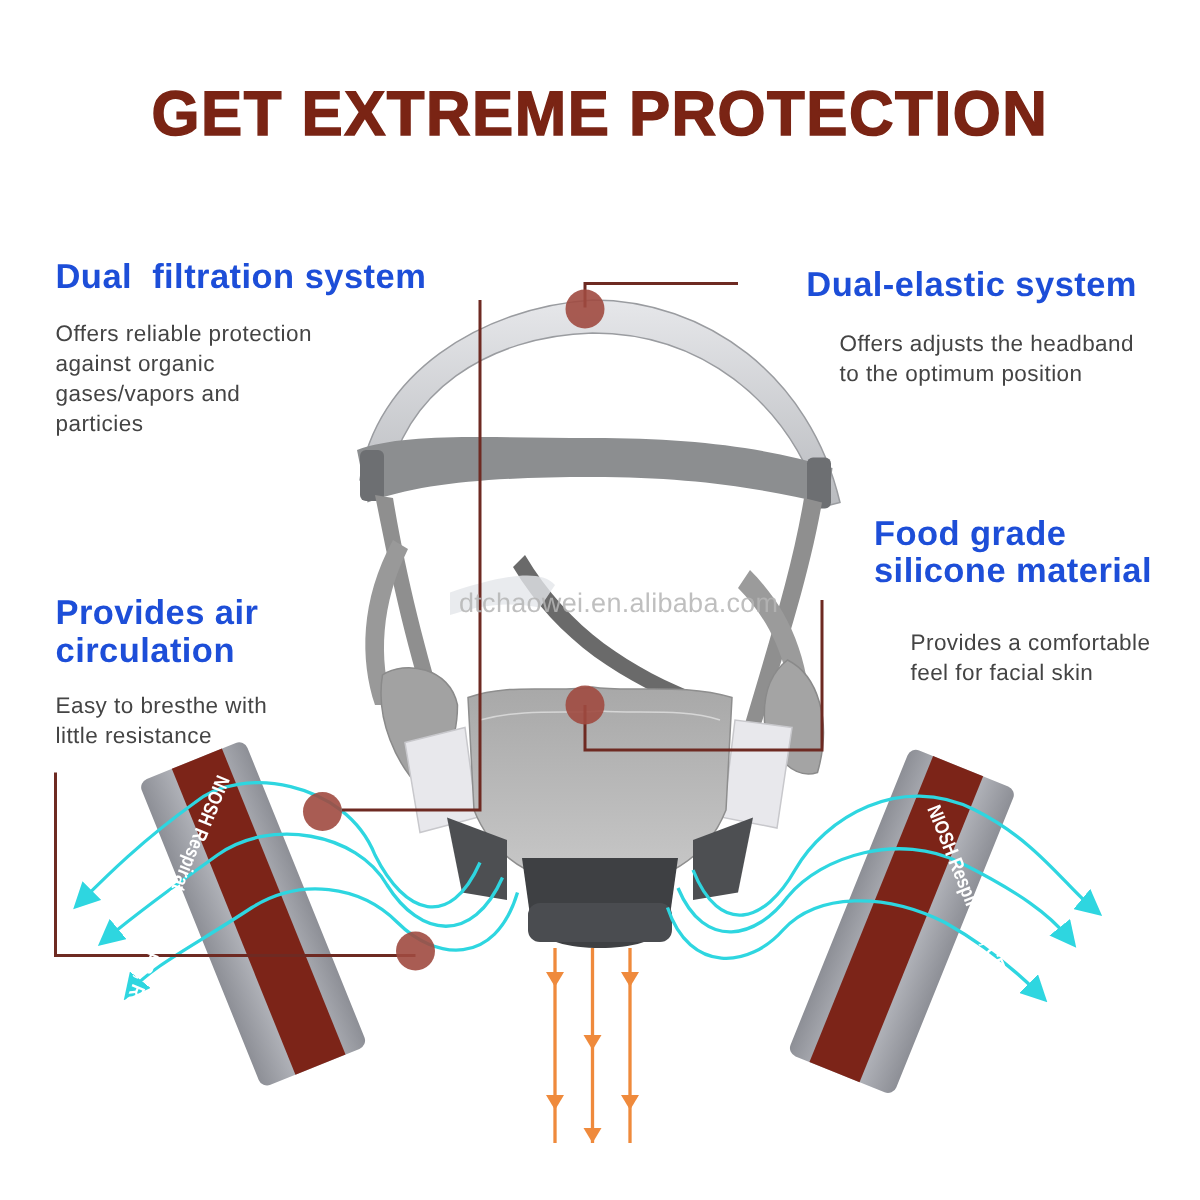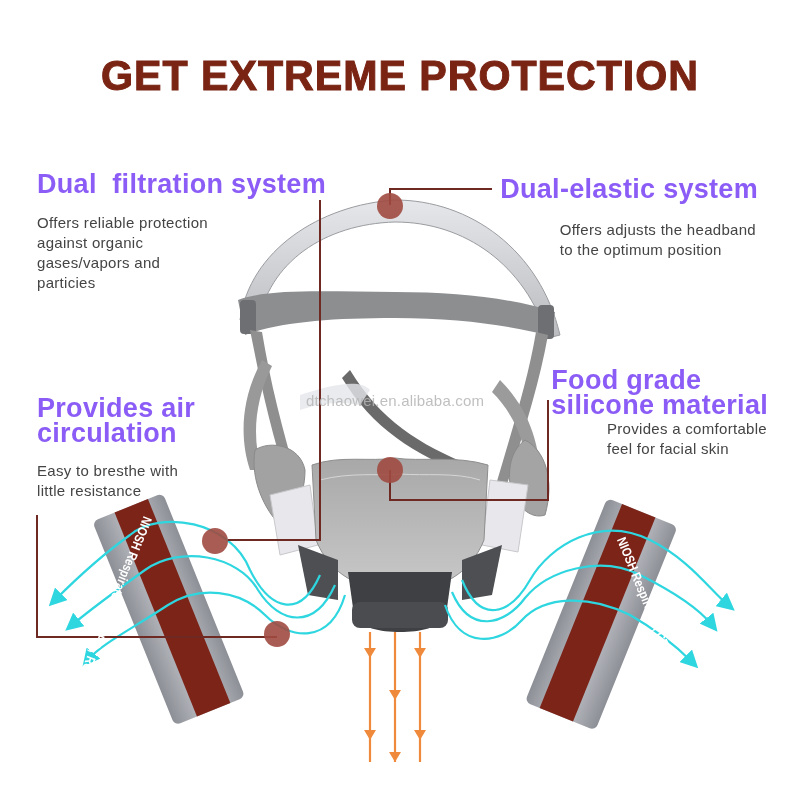--- a/index.html
+++ b/index.html
@@ -1,22 +1,22 @@
 <!DOCTYPE html>
 <html><head>
 <meta charset="utf-8">
 <style>
   html, body { margin:0; padding:0; background:#ffffff; }
   body { width:800px; height:800px; position:relative; overflow:hidden; font-family:"Liberation Sans", sans-serif; }
   .title { position:absolute; left:0; width:800px; top:52px; text-align:center; font-family:"Liberation Sans", sans-serif; font-weight:900; font-size:42px; letter-spacing:1px; color:#7a2414; transform:scaleX(0.98); -webkit-text-stroke:1px #7a2414; }
-  .feat-title { position:absolute; font-weight:700; color:#8b5cf6; font-size:27px; line-height:25px; letter-spacing:0.3px; white-space:pre; }
+  .feat-title { position:absolute; font-weight:700; color:#1d4ed8; font-size:23px; line-height:25px; letter-spacing:0.3px; white-space:pre; }
   .feat-desc { position:absolute; font-weight:400; color:#444; font-size:15px; line-height:20px; letter-spacing:0.3px; white-space:pre; }
   .right { }
   svg.art { position:absolute; left:0; top:0; }
-  .watermark { position:absolute; left:306px; top:392px; font-size:15px; color:#b5b5b5; letter-spacing:0.2px; opacity:0.85; }
+  .watermark { position:absolute; left:306px; top:392px; font-size:18px; color:#b5b5b5; letter-spacing:0.2px; opacity:0.85; }
   .cart-label { position:absolute; font-family:"Liberation Sans Narrow","Liberation Sans", sans-serif; color:#fff; font-size:11px; font-weight:700; white-space:nowrap; transform-origin:left top; }
 </style>
 </head>
 <body>
 
 <div class="title">GET EXTREME PROTECTION</div>
 
 <svg class="art" width="800" height="800" viewBox="0 0 800 800">
   <defs>
     <linearGradient id="bandGrad" x1="0" y1="0" x2="0" y2="1">
@@ -125,21 +125,21 @@
 <div class="feat-title" style="left:37px; top:172px;">Dual  filtration system</div>
 <div class="feat-desc" style="left:37px; top:213px;">Offers reliable protection
 against organic
 gases/vapors and
 particies</div>
 
 <div class="feat-title right" style="right:42px; top:177px;">Dual-elastic system</div>
 <div class="feat-desc right" style="right:44px; top:220px;">Offers adjusts the headband
 to the optimum position</div>
 
-<div class="feat-title right" style="right:32px; top:343px;margin-top:25px;">Food grade 
+<div class="feat-title right" style="right:32px; top:343px;">Food grade 
 silicone material</div>
 <div class="feat-desc right" style="right:33px; top:402px;margin-top:17px;">Provides a comfortable
 feel for facial skin</div>
 
 <div class="feat-title" style="left:37px; top:396px;">Provides air
 circulation</div>
 <div class="feat-desc" style="left:37px; top:461px;">Easy to bresthe with
 little resistance</div>
 
 </body></html>

